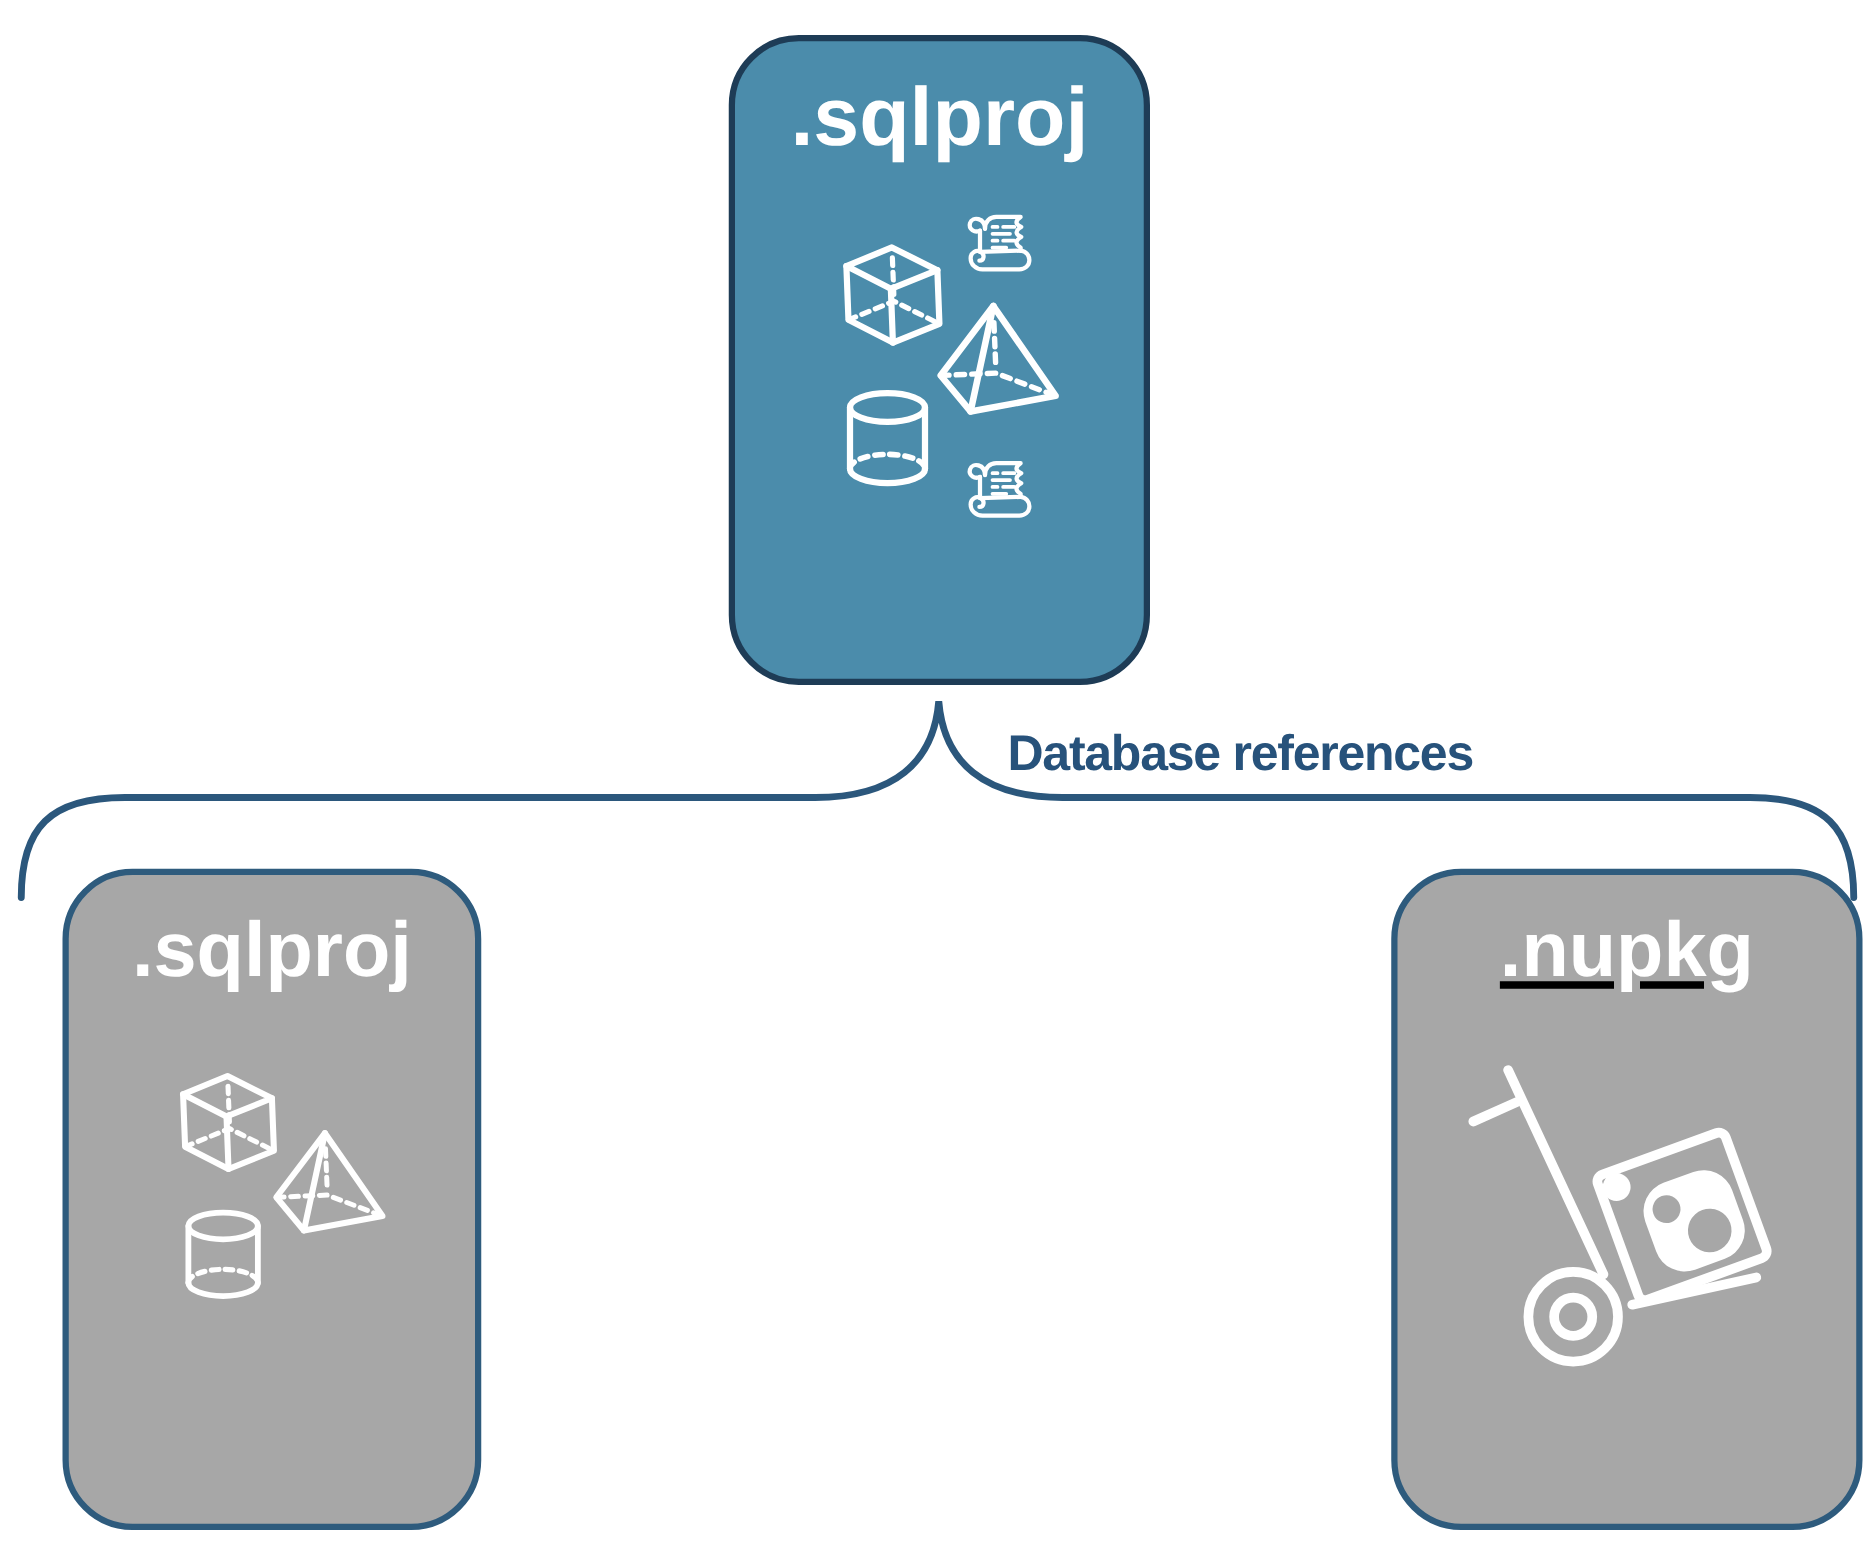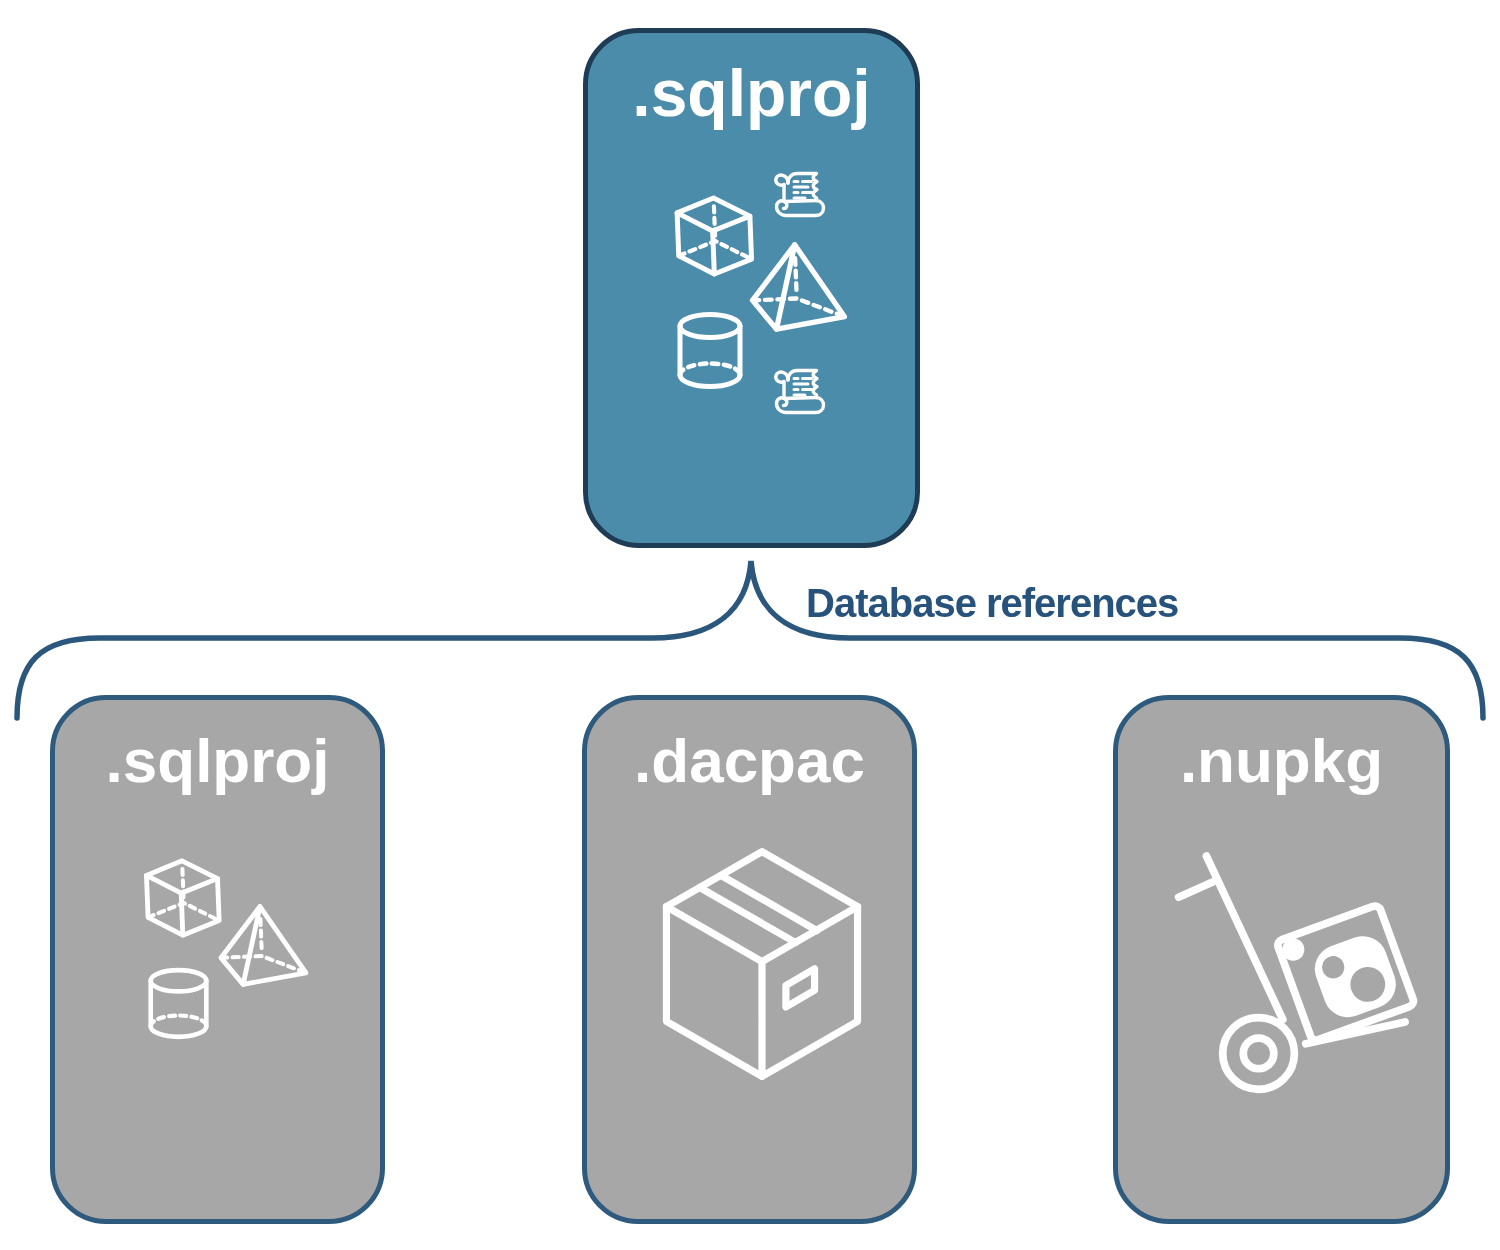--- a/index.html
+++ b/index.html
@@ -14,21 +14,21 @@
   .node-root {
     left:583px; top:28px; width:337px; height:520px;
     background:#4B8CAB; border-color:#1E3C56;
   }
   .node-child {
     top:695px; width:335px; height:529px;
     background:#A7A7A7; border-color:#2E5B7D;
   }
   #child-sqlproj { left:50px; }
   #child-dacpac  { left:582px; }
-  #child-nupkg   { left:1113px; width:337px; }
+  #child-nupkg   { left:1113px; width:377px;text-decoration:underline; }
   .node-title {
     text-align:center; color:#ffffff; font-weight:bold;
     margin-top:27px; font-size:66px; line-height:66px; letter-spacing:0;
   }
   .node-child .node-title { margin-top:30px; font-size:62px; line-height:62px; }
   .icon { position:absolute; overflow:visible; }
   .brace-svg { position:absolute; left:0; top:550px; overflow:visible; }
   .connector-label {
     position:absolute; left:806px; top:577px;
     font-size:40px; line-height:52px; font-weight:bold; letter-spacing:-1px;
@@ -124,26 +124,20 @@
         <use href="#def-cube"></use>
       </svg>
     <svg class="icon" style="left:160px;top:203px" width="97" height="84" viewBox="0 0 100 95">
         <use href="#def-pyramid"></use>
       </svg>
     <svg class="icon" style="left:92px;top:267px" width="63" height="72" viewBox="0 0 68 74">
         <use href="#def-cylinder"></use>
       </svg>
   </div>
 
-  <div class="node node-child" id="child-dacpac">
-    <div class="node-title">.dacpac</div>
-    <svg class="icon" style="left:55px;top:135px" width="240" height="258" viewBox="0 0 100 108">
-        <use href="#def-package"></use>
-      </svg>
-  </div>
 
   <div class="node node-child" id="child-nupkg">
     <div class="node-title">.nupkg</div>
     <svg class="icon" style="left:57px;top:154px" width="247" height="239" viewBox="0 0 102 98">
         <use href="#def-handtruck"></use>
       </svg>
   </div>
 
 </div>
 

